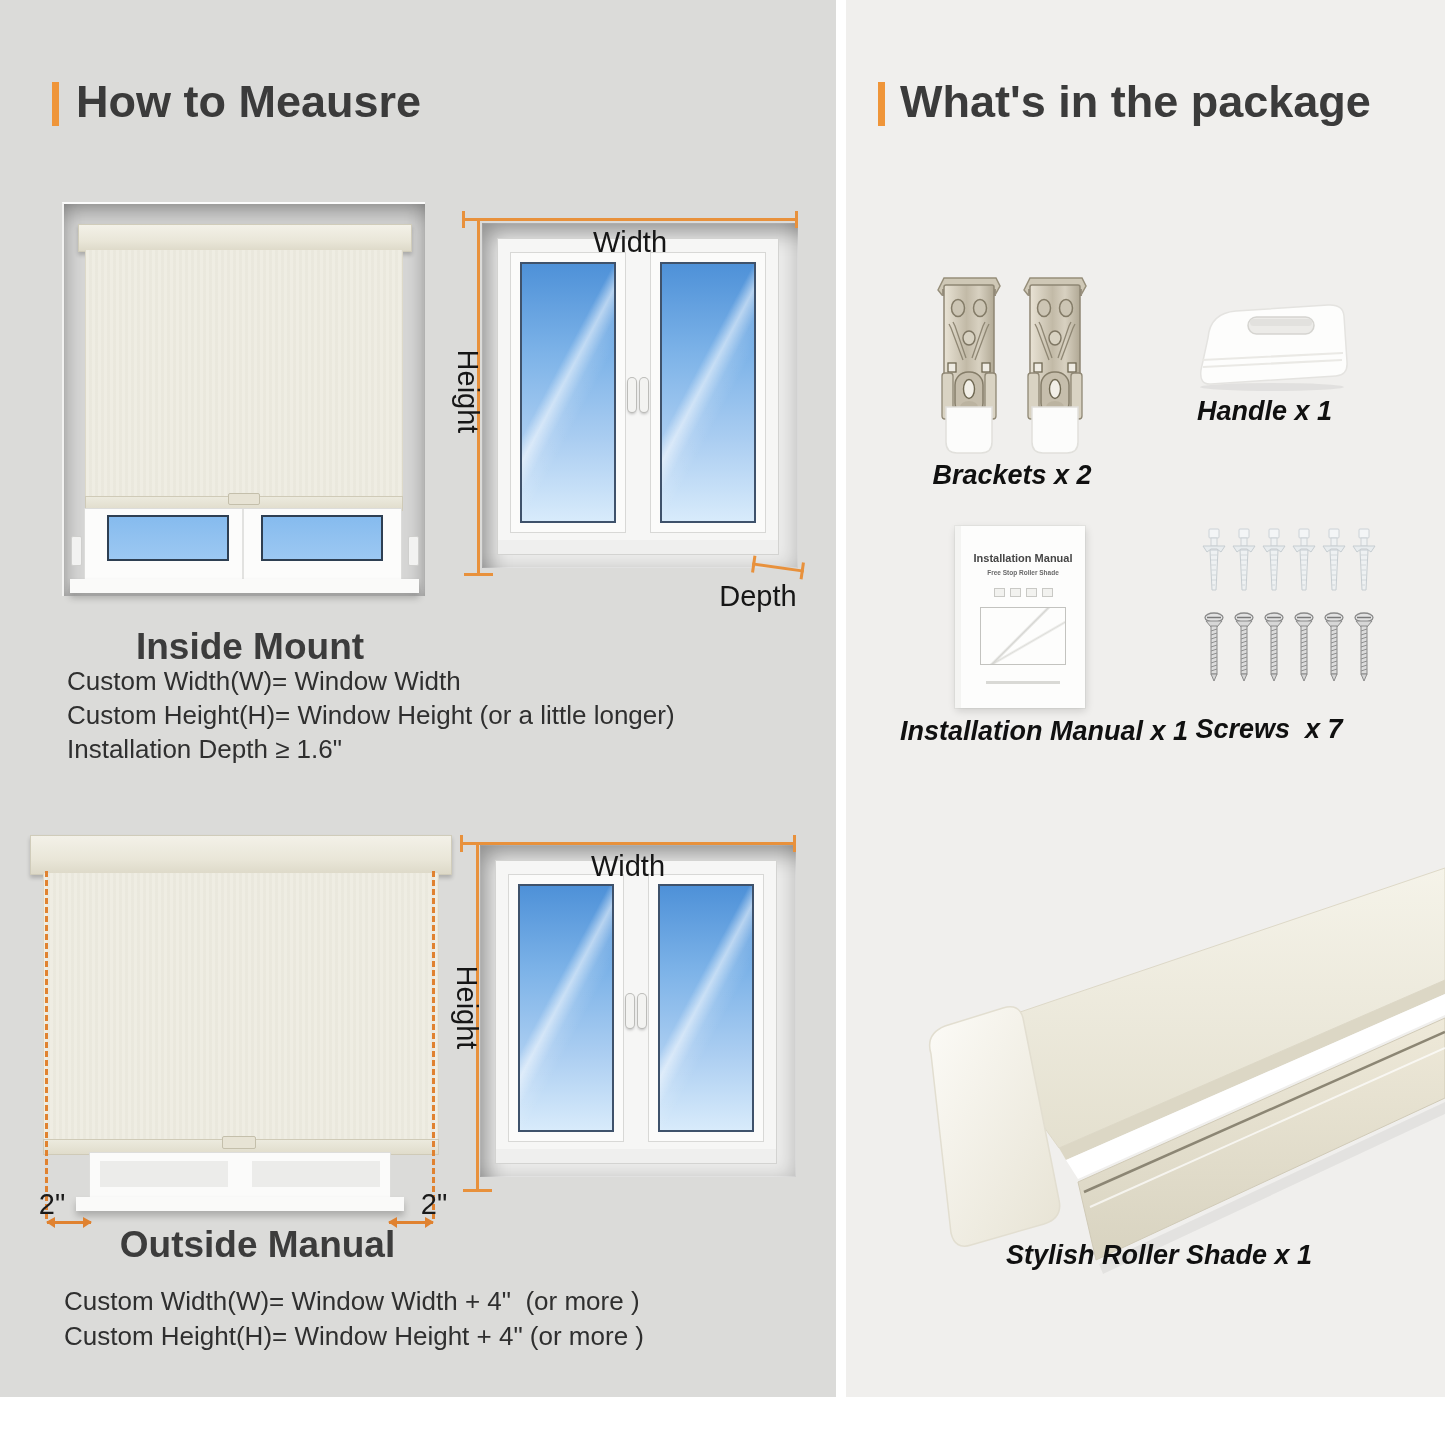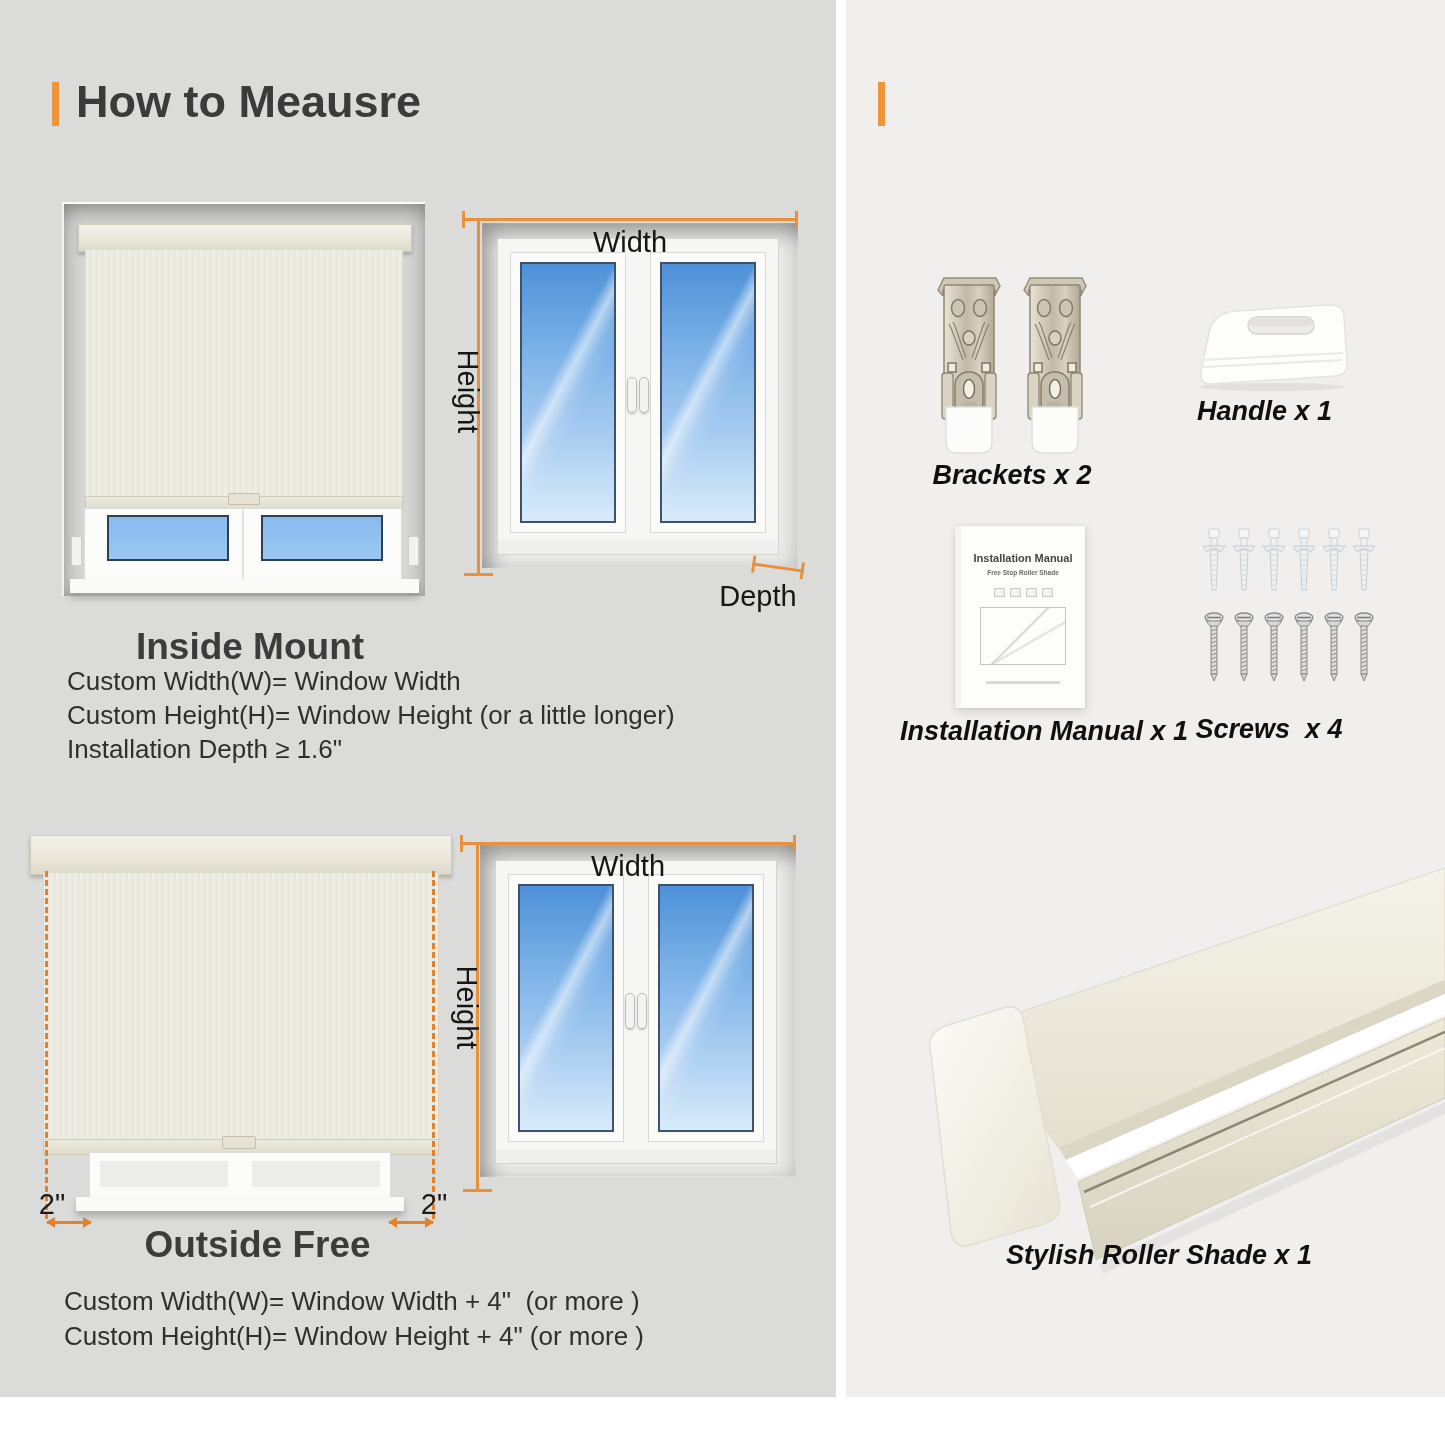--- a/index.html
+++ b/index.html
@@ -236,25 +236,26 @@
         <div class="win-handle" style="left:calc(50% - 10px);top:44%;"></div>
         <div class="win-handle" style="left:calc(50% + 2px);top:44%;"></div>
       </div>
     </div>
     <div class="abs m-hline" style="left:12px;top:14px;width:336px;"></div>
     <div class="abs m-label" style="left:110px;top:22px;width:140px;">Width</div>
     <div class="abs m-vline" style="left:28px;top:14px;height:350px;"></div>
     <div class="abs m-label m-label-v" style="left:-30px;top:163px;width:96px;">Height</div>
   </div>
 
-  <div class="abs mount-heading" style="left:95px;top:1224px;width:325px;">Outside Free</div>
+  <div class="abs mount-heading" style="left:95px;top:1224px;width:325px;">Outside Manual</div>
   <div class="abs specline" style="left:64px;top:1286px;">Custom Width(W)= Window Width + 4"  (or more )</div>
   <div class="abs specline" style="left:64px;top:1321px;">Custom Height(H)= Window Height + 4" (or more )</div>
 
   <div class="abs title-bar" style="left:878px;top:82px;"></div>
+  <div class="abs sec-title" style="left:900px;top:76px;">What's in the package</div>
 
   <svg class="abs" style="left:936px;top:276px;" width="66" height="182">
       <use href="#bracket"></use>
     </svg>
   <svg class="abs" style="left:1022px;top:276px;" width="66" height="182">
       <use href="#bracket"></use>
     </svg>
   <div class="abs pkg-label" style="left:912px;top:460px;width:200px;">Brackets x 2</div>
 
   <svg class="abs" style="left:1190px;top:300px;" width="160" height="92">
@@ -306,21 +307,21 @@
     </svg>
   <svg class="abs" style="left:1293px;top:612px;" width="22" height="70">
       <use href="#screw"></use>
     </svg>
   <svg class="abs" style="left:1323px;top:612px;" width="22" height="70">
       <use href="#screw"></use>
     </svg>
   <svg class="abs" style="left:1353px;top:612px;" width="22" height="70">
       <use href="#screw"></use>
     </svg>
-  <div class="abs pkg-label" style="left:1169px;top:714px;width:200px;">Screws  x 4</div>
+  <div class="abs pkg-label" style="left:1169px;top:714px;width:200px;">Screws  x 7</div>
 
   <svg class="abs" style="left:845px;top:862px;" width="600" height="420" viewBox="0 0 600 420">
     <path d="M254,402 L600,240 L600,252 L258,412 Z" fill="rgba(0,0,0,0.05)"></path>
     <path d="M128,166 L600,6 L600,118 L214,286 Z" fill="url(#shadeTopGrad)" stroke="#ddd8c7" stroke-width="1"></path>
     <path d="M214,286 L600,118 L600,132 L221,298 Z" fill="#dcd7c5"></path>
     <path d="M221,298 L600,132 L600,153 L233,317 Z" fill="#ffffff"></path>
     <path d="M233,320 L600,156 L600,236 L251,398 Z" fill="url(#railGrad)" stroke="#d0cab7" stroke-width="1"></path>
     <path d="M239,330 L600,170" stroke="#8c8674" stroke-width="2.5" fill="none"></path>
     <path d="M245,345 L600,186" stroke="#ffffff" stroke-width="2" opacity="0.7" fill="none"></path>
     <path d="M86,192 Q80,172 100,164 L158,146 Q174,141 178,156 L214,338 Q218,356 199,362 L126,383 Q110,388 106,371 Z" fill="url(#capGrad)" stroke="#e2ded0" stroke-width="1.5"></path>

